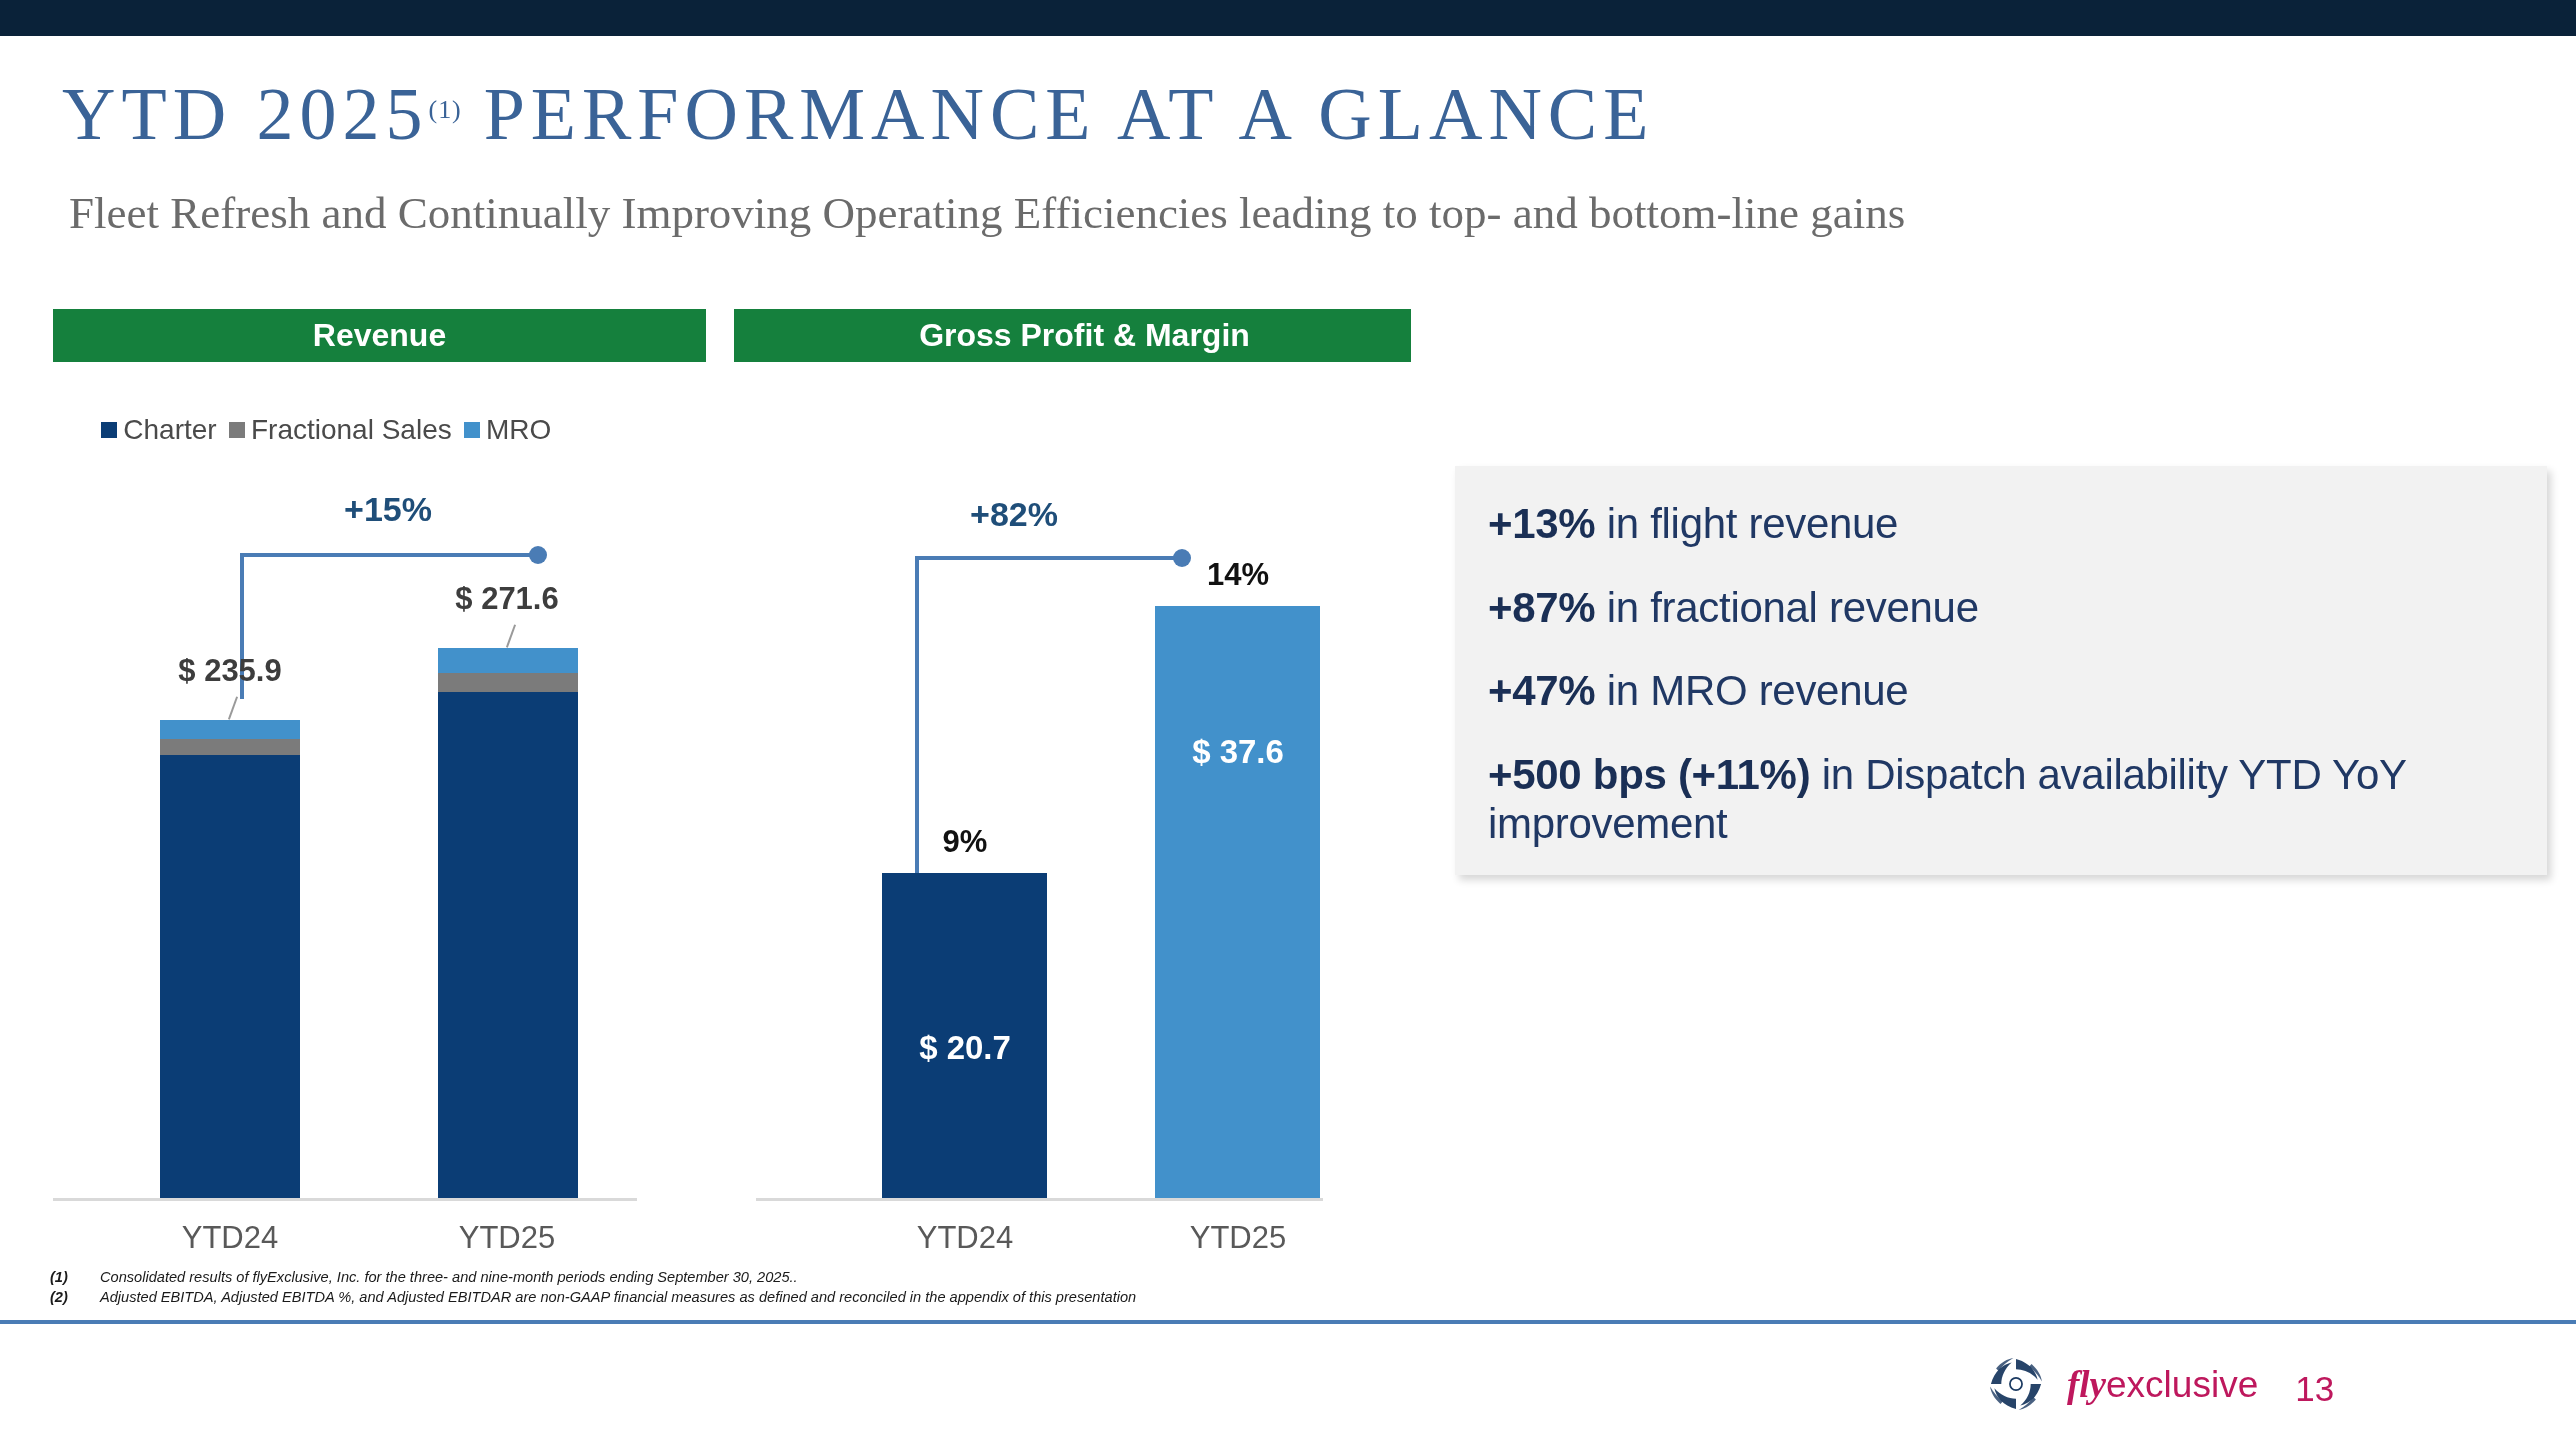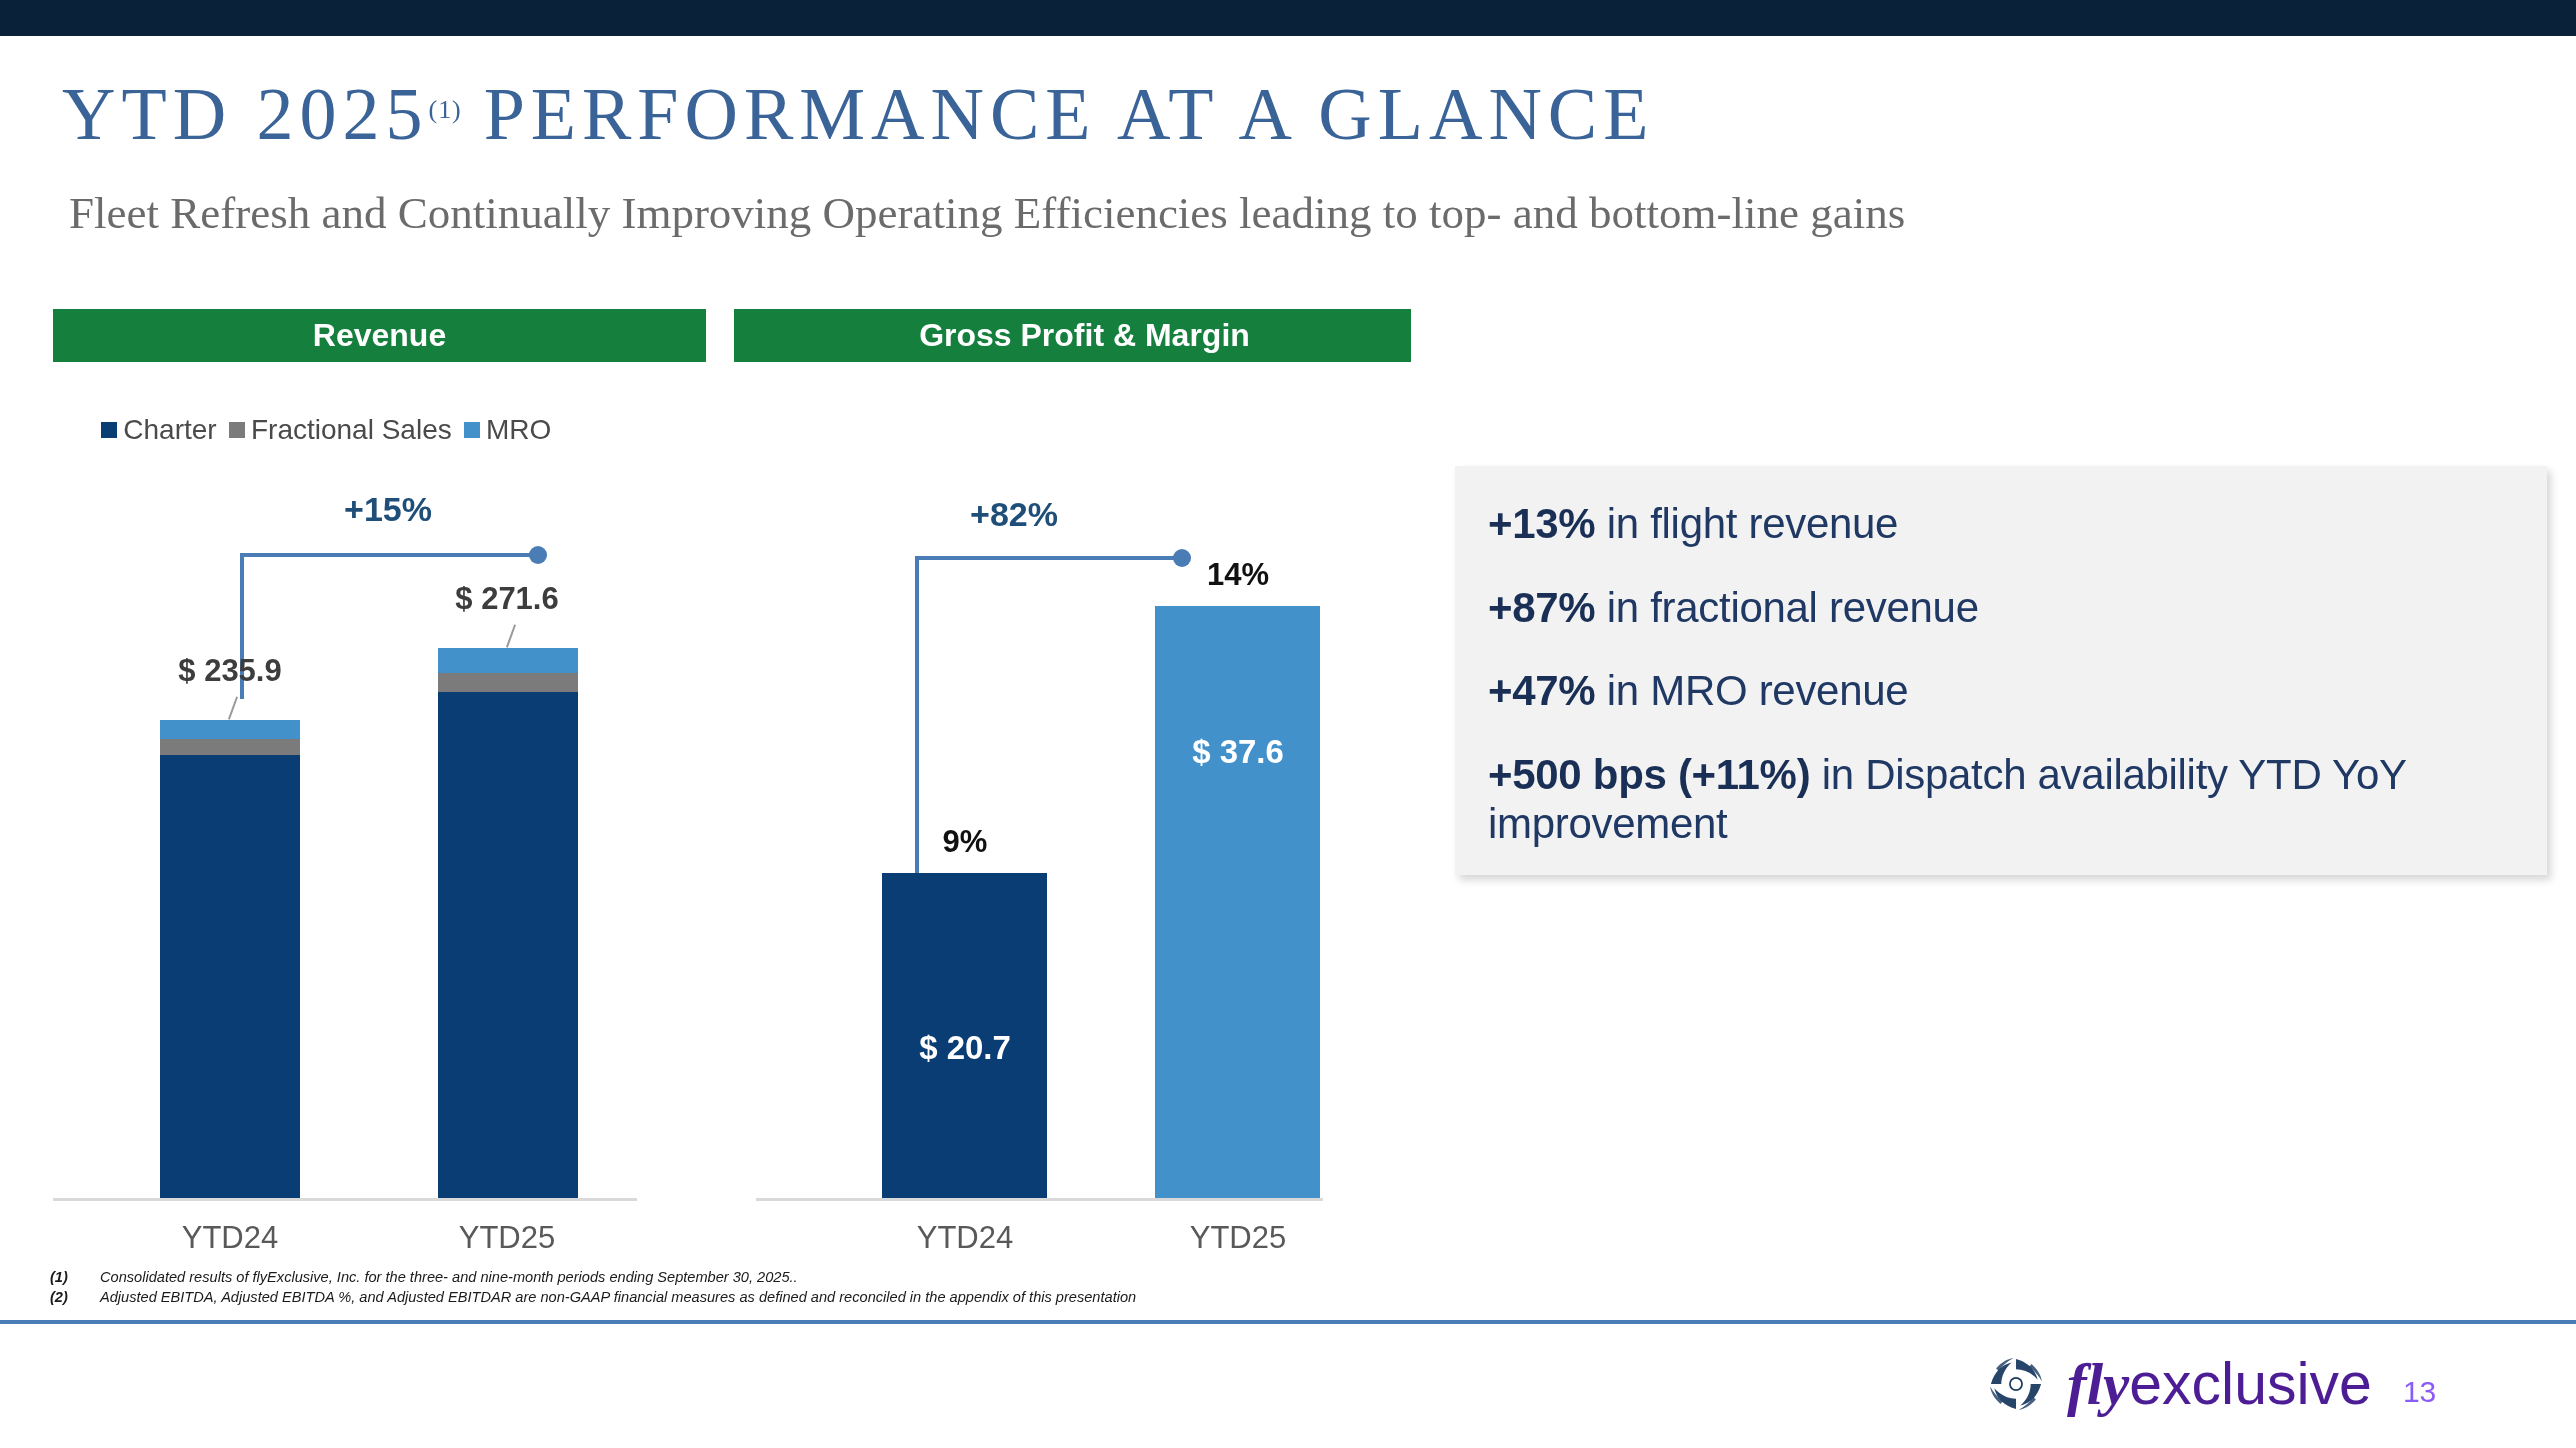--- a/index.html
+++ b/index.html
@@ -217,38 +217,38 @@
   
   .logo-wrap {
     position: absolute;
     left: 1984px; top: 1352px;
     display: flex;
     align-items: center;
     gap: 19px;
   }
   .logo-mark { width: 64px; height: 64px; flex: none; }
   .logo-text {
-    font-size: 59px;
-    color: #4c1d95;
+    font-size: 37px;
+    color: #be185d;
     white-space: nowrap;
     line-height: 1;
   }
   .logo-fly {
     font-family: "Liberation Serif", serif;
     font-style: italic;
     font-weight: bold;
   }
   .logo-exclusive {
     font-family: "Liberation Sans", sans-serif;
     font-weight: normal;
   }
   .page-num {
-    font-size: 30px;
-    color: #8b5cf6;
-    margin-left: 12px;
+    font-size: 35px;
+    color: #be185d;
+    margin-left: 18px;
     align-self: flex-end;
     padding-bottom: 6.9px;
   }
 </style>
 </head>
 <body>
 
 <div class="topbar"></div>
 
 <div class="title-wrap">

